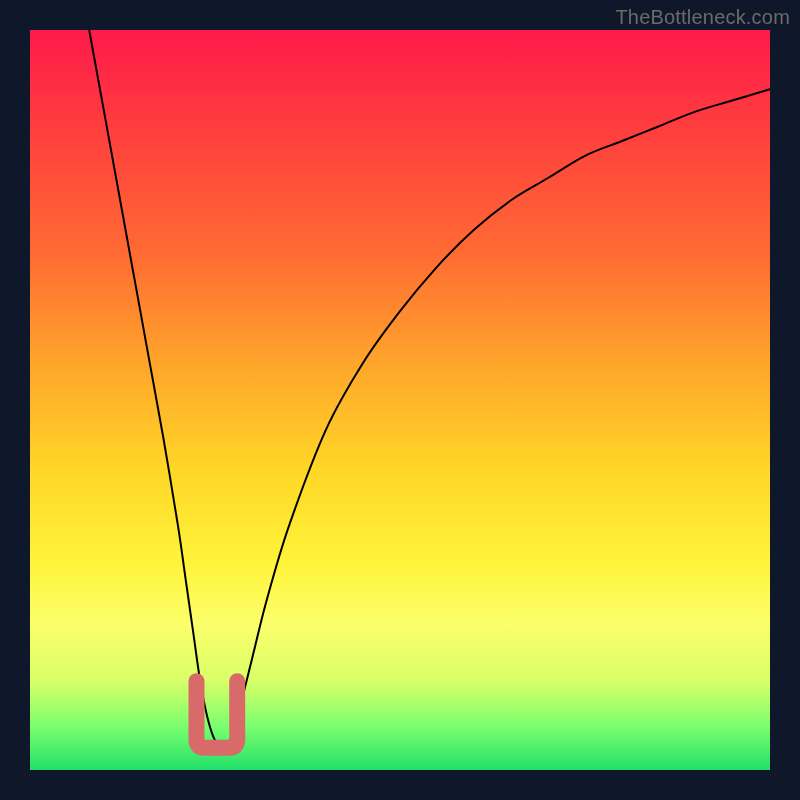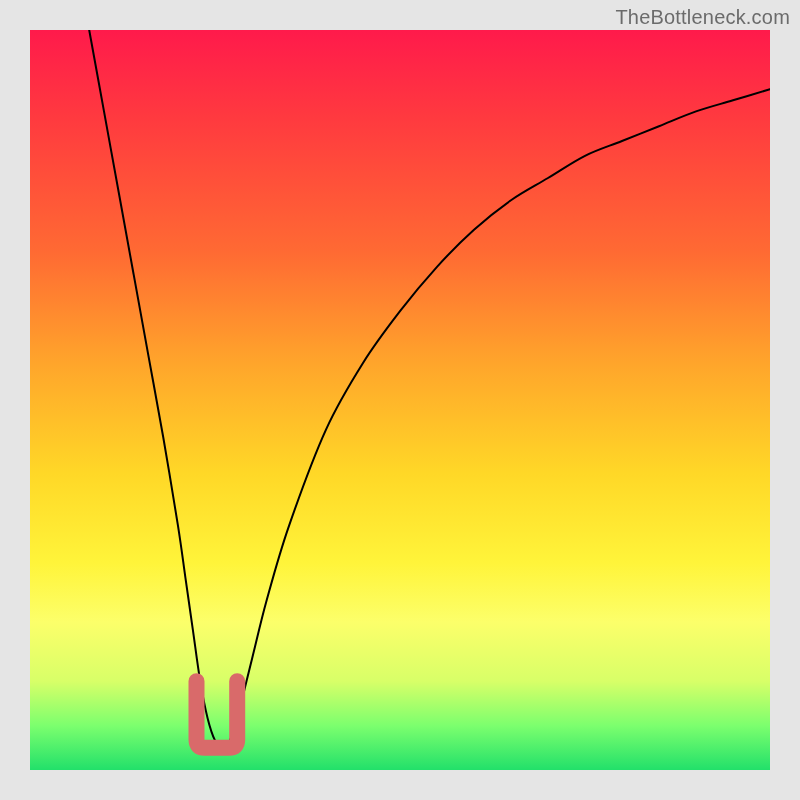--- a/index.html
+++ b/index.html
@@ -1,21 +1,21 @@
 <!DOCTYPE html>
 <html><head>
 <meta charset="utf-8">
 <style>
   * { margin: 0; padding: 0; box-sizing: border-box; }
   html, body { width: 800px; height: 800px; overflow: hidden; background: #000; }
   .frame {
     position: relative;
     width: 800px;
     height: 800px;
-    background: #e5e5e5;
+    background: #0f172a;
   }
   .watermark {
     position: absolute;
     top: 6px;
     right: 10px;
     font-family: Arial, Helvetica, sans-serif;
     font-size: 20px;
     color: #6b6b6b;
     letter-spacing: 0.2px;
     z-index: 5;

